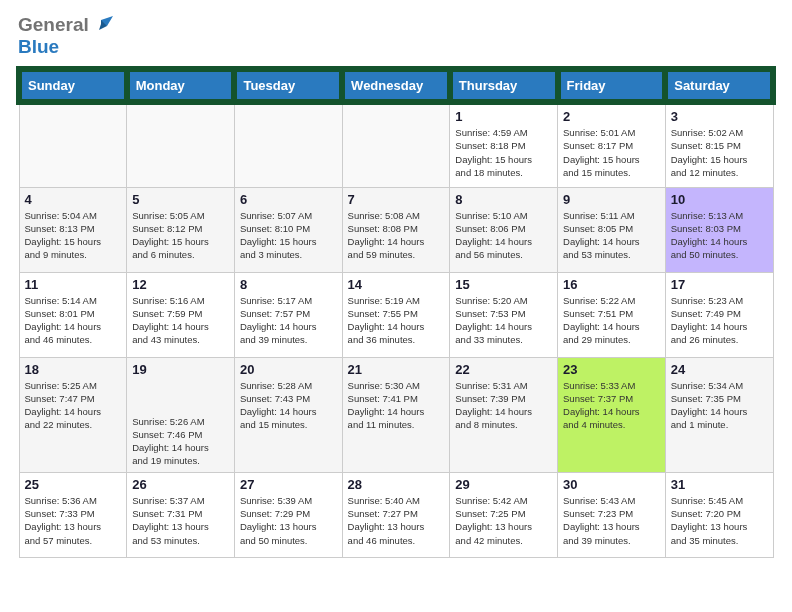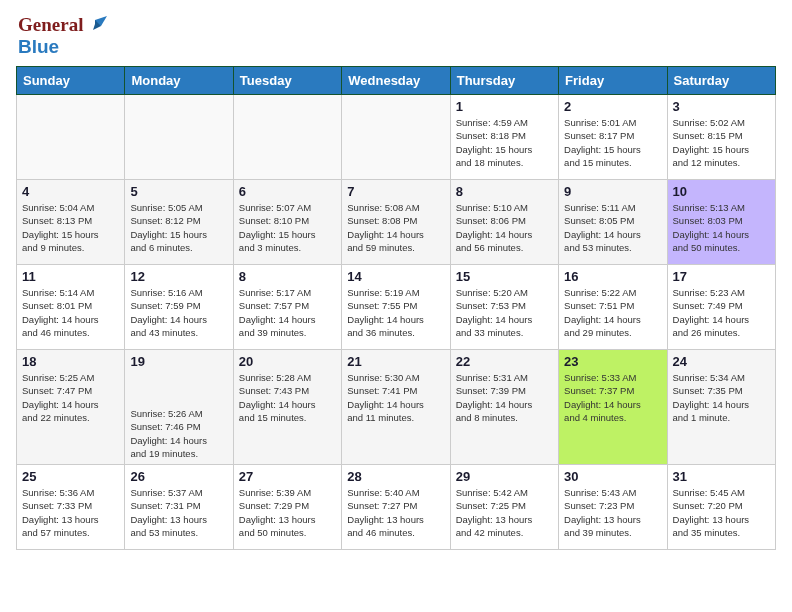--- a/index.html
+++ b/index.html
@@ -49,21 +49,21 @@
     .cal-wrap {
       padding: 0 8px 8px 8px;
     }
     .day-header {
       background-color: #2a7abf;
       color: #fff;
       font-weight: bold;
       font-size: 13px;
       padding: 6px 6px;
       text-align: left;
-      border: 1px solid #14532d;
+      border: 6px solid #14532d;
     }
     .day-cell {
       border: 1px solid #ccc;
       vertical-align: top;
       padding: 4px 5px;
       width: 14.28%;
       min-height: 80px;
       background: #fff;
     }
     .day-cell.empty {
@@ -85,21 +85,21 @@
     }
     tr { }
     .week-row td { height: 85px; }
   </style>
 </head>
 <body>
 
 <div class="header">
   <div class="logo">
     <div class="logo-row">
-      <span style="font-size:19px;font-weight:bold;color:#7f1d1d;font-family:Liberation Serif, serif;">General</span>
+      <span style="font-size:19px;font-weight:bold;color:#737373;font-family:Liberation Sans, sans-serif;">General</span>
       <svg width="20" height="18" viewBox="0 0 20 18" style="margin-left:2px;">
         <polygon points="8,4 20,0 14,10 8,8" fill="#2a7abf"></polygon>
         <polygon points="8,4 14,10 6,14 8,8" fill="#1a5a8f"></polygon>
       </svg>
     </div>
     <div>
       <span style="font-size:19px;font-weight:bold;color:#2a7abf;font-family:Arial,sans-serif;">Blue</span>
     </div>
   </div>
   <div class="title-block">

